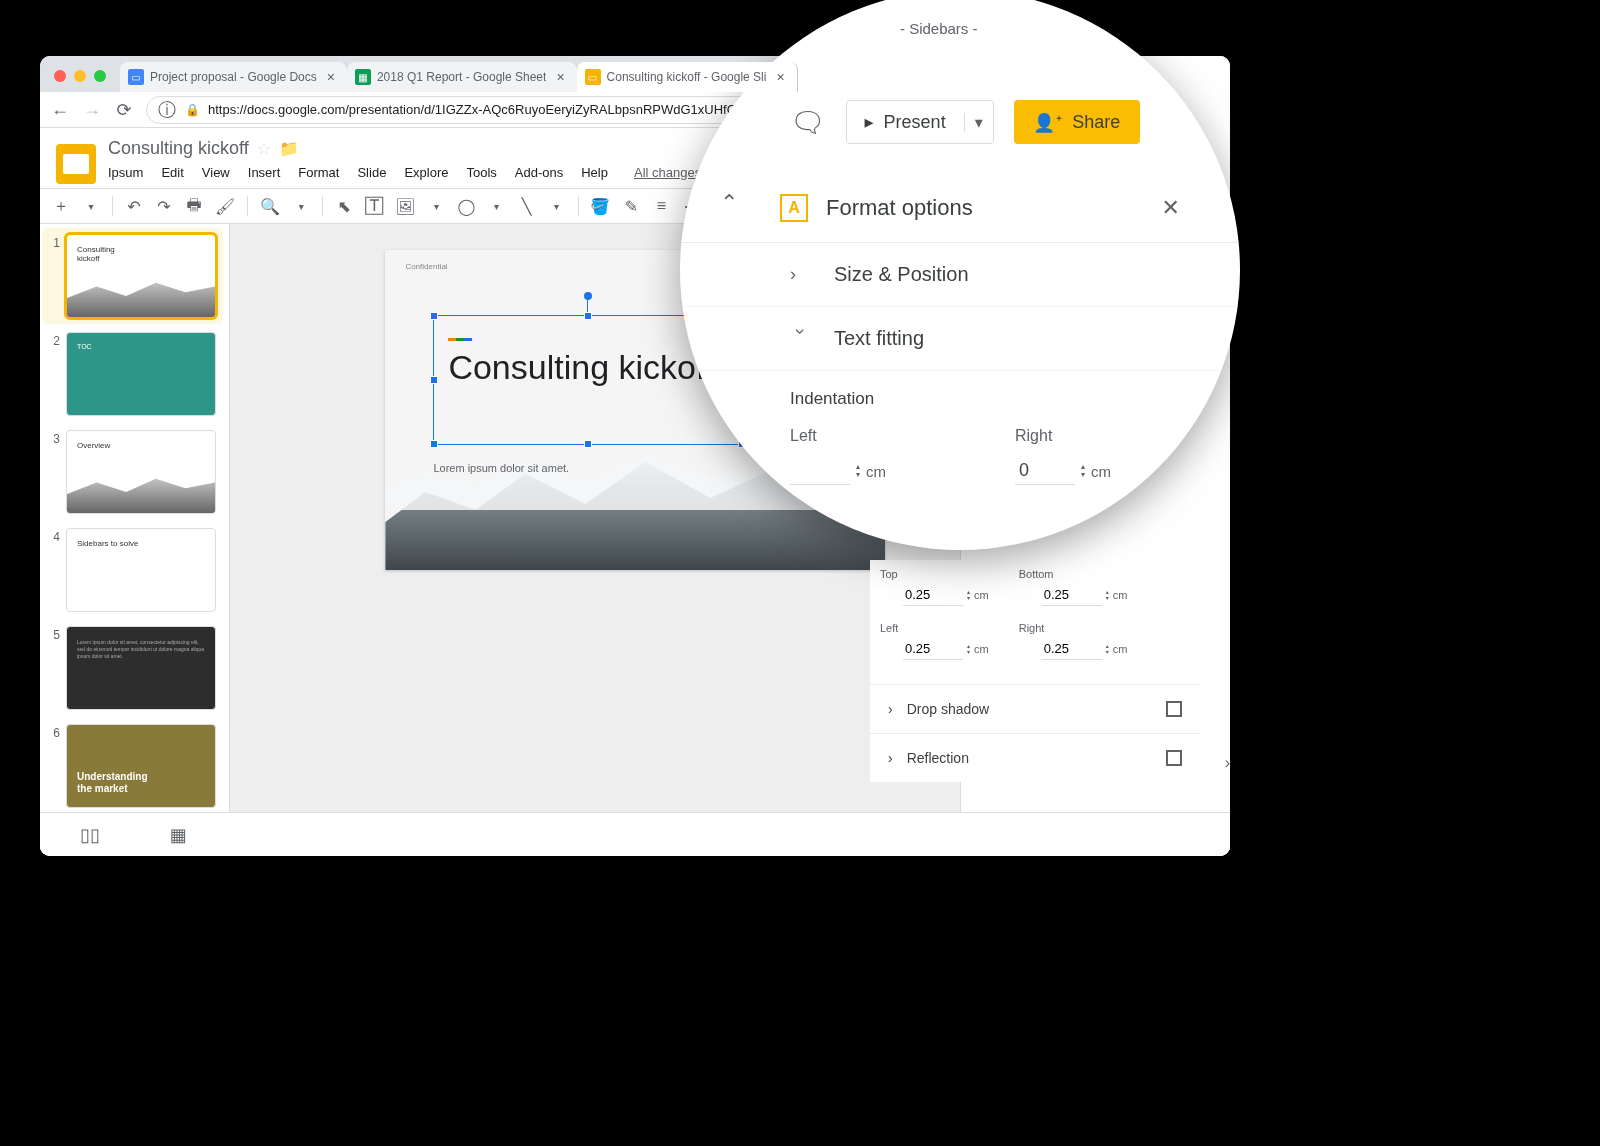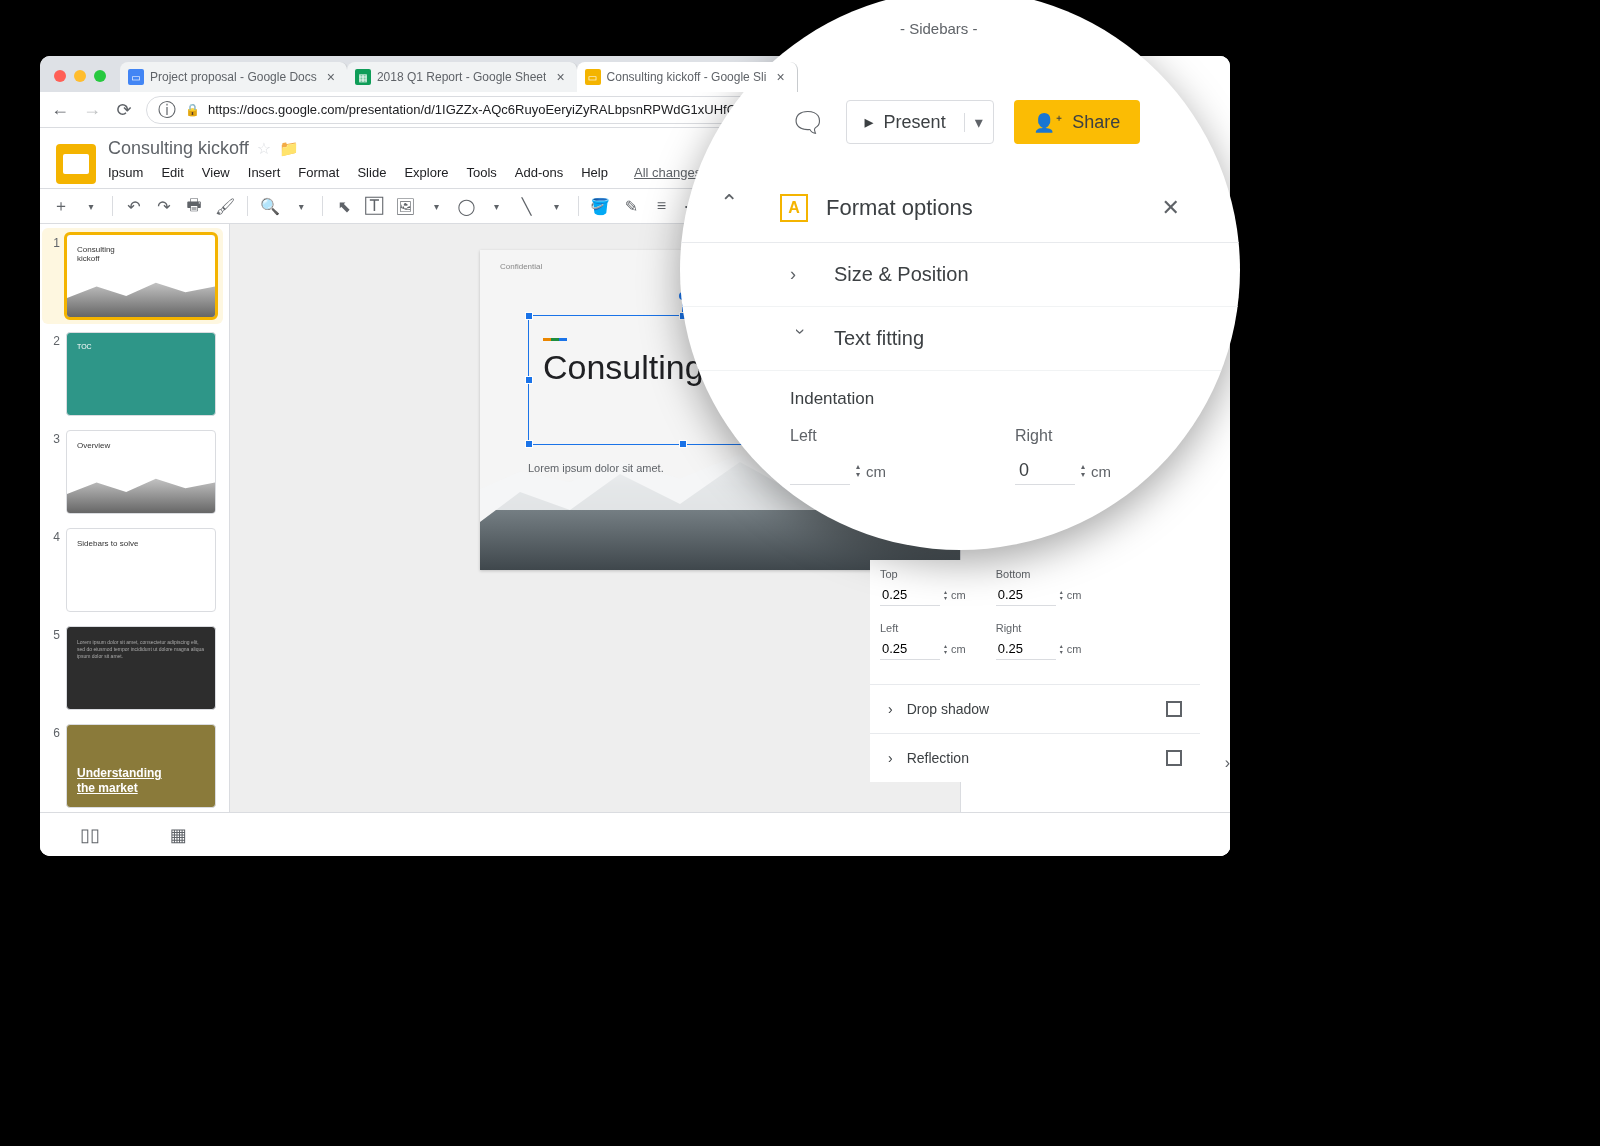--- a/index.html
+++ b/index.html
@@ -43,21 +43,21 @@
   .font-sel{ display:flex; align-items:center; gap:8px; padding:0 8px; font-size:13px; color:#202124;}
   
   .workspace{ display:flex; height:calc(100% - 36px - 36px - 70px);}
   .film-strip{ width:190px; background:#fff; border-right:1px solid #dadce0; overflow-y:auto; padding:10px 10px 0 6px;}
   .thumb-row{ display:flex; gap:6px; margin-bottom:14px;}
   .thumb-num{ width:14px; font-size:12px; color:#5f6368; text-align:right; padding-top:2px;}
   .thumb{ width:150px; height:84px; border:1px solid #dadce0; border-radius:4px; background:#fff; position:relative; overflow:hidden;}
   .thumb.sel{ outline:3px solid #f4b400; outline-offset:-1px;}
   .thumb-row.sel-row{ background:#fef7e0; border-radius:6px; padding:6px 4px; margin:-6px -4px 8px;}
   
-  .canvas-area{ flex:1; background:#eee; position:relative; display:flex; flex-direction:column;}
+  .canvas-area{ flex:1; background:#eee; position:relative; display:flex; flex-direction:row;}
   .slide-stage{ flex:1; display:flex; align-items:flex-start; justify-content:center; padding:26px 20px 10px;}
   .slide{ width:500px; height:320px; background:#f5f5f5; box-shadow:0 1px 3px rgba(0,0,0,0.2); position:relative;}
   .slide-top{ position:absolute; top:12px; left:20px; right:20px; font-size:8px; color:#888; display:flex; justify-content:space-between;}
   .mountain{ position:absolute; bottom:0; left:0; right:0; height:120px; background: linear-gradient(180deg, #dde4e8 0%, #8a9499 30%, #3f474c 100%); clip-path: polygon(0 60%, 8% 35%, 18% 50%, 28% 20%, 40% 45%, 52% 10%, 65% 40%, 78% 15%, 90% 38%, 100% 25%, 100% 100%, 0 100%);}
   .mountain-snow{ position:absolute; bottom:60px; left:0; right:0; height:70px; background:#f4f6f7; opacity:0.85; clip-path: polygon(0 70%, 8% 45%, 18% 60%, 28% 30%, 40% 55%, 52% 20%, 65% 50%, 78% 25%, 90% 48%, 100% 35%, 100% 100%, 0 100%);}
   .textbox{ position:absolute; top:65px; left:48px; width:310px; height:130px; border:1px solid #1a73e8;}
   .handle{ position:absolute; width:8px; height:8px; background:#1a73e8; border:1px solid #fff;}
   .h-tl{top:-4px;left:-4px;} .h-tm{top:-4px;left:calc(50% - 4px);} .h-tr{top:-4px;right:-4px;}
   .h-ml{top:calc(50% - 4px);left:-4px;} .h-mr{top:calc(50% - 4px);right:-4px;}
   .h-bl{bottom:-4px;left:-4px;} .h-bm{bottom:-4px;left:calc(50% - 4px);} .h-br{bottom:-4px;right:-4px;}
@@ -103,37 +103,37 @@
   .mag-field label{ font-size:16px; color:#5f6368; display:block; margin-bottom:12px;}
   .mag-inp-row{ display:flex; align-items:center; gap:6px;}
   .mag-inp{ width:60px; height:28px; border:none; border-bottom:1px solid #dadce0; font-size:18px; color:#3c4043; padding:0 4px;}
   .mag-spin{ display:flex; flex-direction:column; font-size:8px; color:#5f6368; line-height:1;}
   .mag-unit{ font-size:15px; color:#5f6368;}
   
   
   .below-mag{ position:absolute; top:560px; left:870px; width:330px; background:#fff;}
   .pad-row{ display:flex; gap:30px; padding:8px 10px;}
   .pad-field label{ font-size:11px; color:#5f6368; display:block; margin-bottom:4px;}
-  .pad-inp-row{ display:flex; align-items:center; gap:4px;}
+  .pad-inp-row{ display:flex; align-items:center; gap:4px;margin-left:23px;}
   .pad-inp{ width:60px; height:22px; border:none; border-bottom:1px solid #dadce0; font-size:13px; padding:0 2px;}
   .pad-spin{ display:flex; flex-direction:column; font-size:6px; color:#5f6368; line-height:1;}
   .pad-unit{ font-size:11px; color:#5f6368;}
   .fx-row{ display:flex; align-items:center; gap:14px; padding:16px 18px; border-top:1px solid #e8eaed; font-size:14px; color:#3c4043;}
   .fx-row .chk{ margin-left:auto; width:16px; height:16px; border:2px solid #5f6368;}
   .expand-chev{ position:absolute; right:-30px; bottom:10px; font-size:16px; color:#5f6368;}
   
   
   .th-title{ position:absolute; top:10px; left:10px; font-size:8px; color:#333; font-weight:500;}
   .th-mountain{ position:absolute; bottom:0; left:0; right:0; height:38px; background:linear-gradient(#ccc,#666); clip-path:polygon(0 50%,20% 20%,40% 45%,60% 10%,80% 35%,100% 20%,100% 100%,0 100%);}
   .th-toc{ background:#2e9688;}
   .th-toc .tt{ position:absolute; top:10px; left:10px; color:#fff; font-size:7px;}
   .th-dark{ background:#2d2d2d;}
   .th-dark .dt{ position:absolute; top:12px; left:10px; right:10px; color:#aaa; font-size:5px; line-height:1.4;}
   .th-market{ background:#8a7a3a;}
-  .th-market .mt{ position:absolute; bottom:12px; left:10px; color:#fff; font-size:12px; font-weight:bold; line-height:1.2;text-decoration:underline;}
+  .th-market .mt{ position:absolute; bottom:12px; left:10px; color:#fff; font-size:10px; font-weight:bold; line-height:1.2;}
   
   .hidden-tab-hint{ position:absolute; top:34px; left:880px; color:#5f6368; font-size:14px;}
   
 </style>
 </head>
 <body>
 
 <div class="browser-window">
   <div class="tab-strip">
     <div class="traffic-lights">

